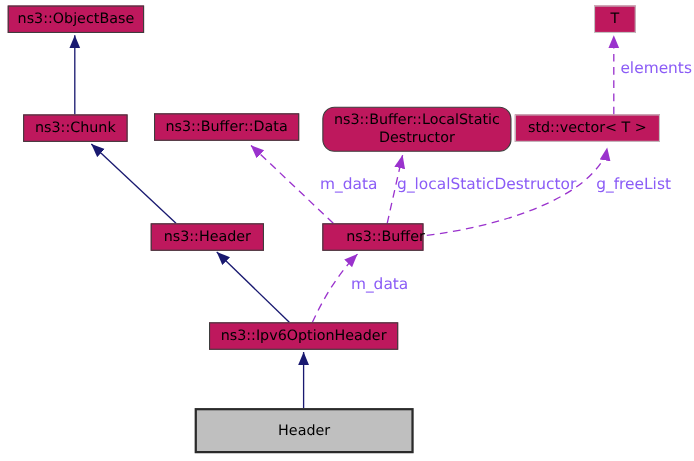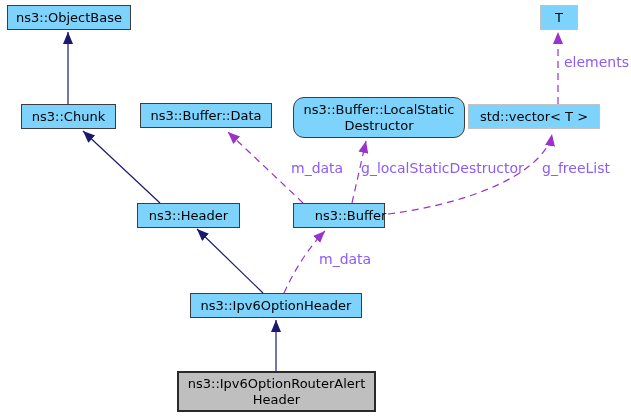--- a/index.html
+++ b/index.html
@@ -24,21 +24,21 @@
   .edge {
     fill: none;
     stroke-width: 1.2px;
   }
   .edge.dashed {
     stroke-dasharray: 7,5;
   }
   .node {
     position: absolute;
     box-sizing: border-box;
-    background: #7dd3fc;
+    background: #be185d;
     border: 1.5px solid #3d3d3d;
     display: flex;
     flex-direction: column;
     align-items: center;
     justify-content: center;
     text-align: center;
     font-size: 13px;
     line-height: 16px;
     color: #000000;
     white-space: nowrap;
@@ -119,21 +119,20 @@
 
   <div class="node" style="left:293px; top:203px; width:92px; height:25px;padding-left:23px;">
     <span>ns3::Buffer</span>
   </div>
 
   <div class="node" style="left:190px; top:293px; width:172px; height:25px;">
     <span>ns3::Ipv6OptionHeader</span>
   </div>
 
   <div class="node highlight" style="left:177px; top:371px; width:199px; height:41px;">
-    <span>ns3::Ipv6OptionRouterAlert</span>
     <span>Header</span>
   </div>
 
   <div class="edge-label" style="left:564px; top:55px;">elements</div>
 
   <div class="edge-label" style="left:291px; top:161px;">m_data</div>
 
   <div class="edge-label" style="left:361px; top:161px;">g_localStaticDestructor</div>
 
   <div class="edge-label" style="left:542px; top:161px;">g_freeList</div>

